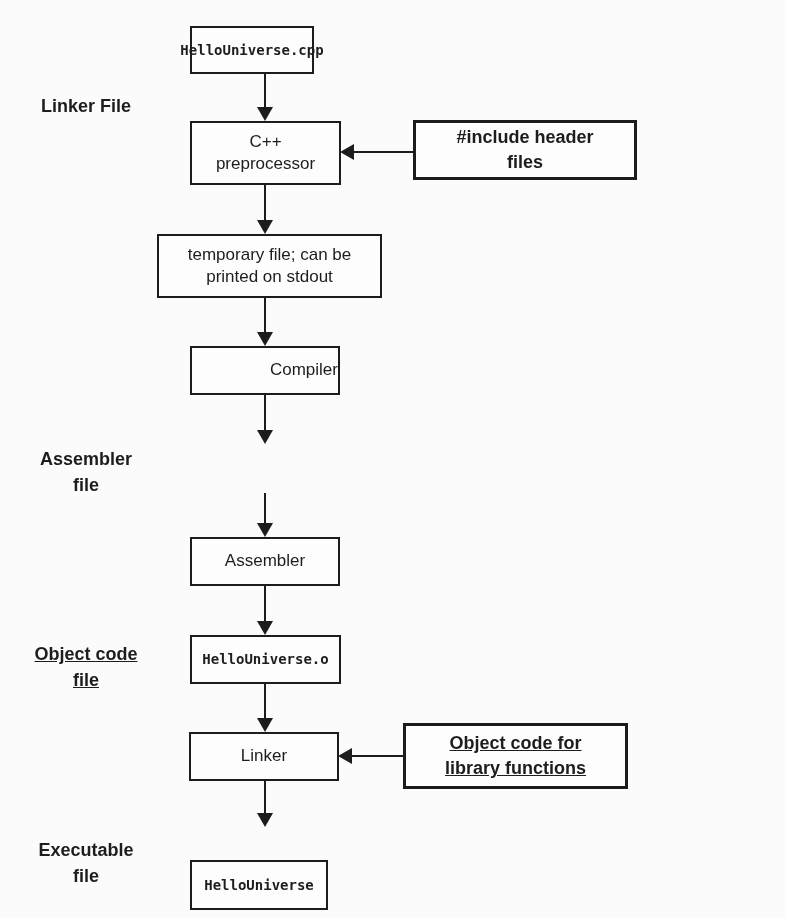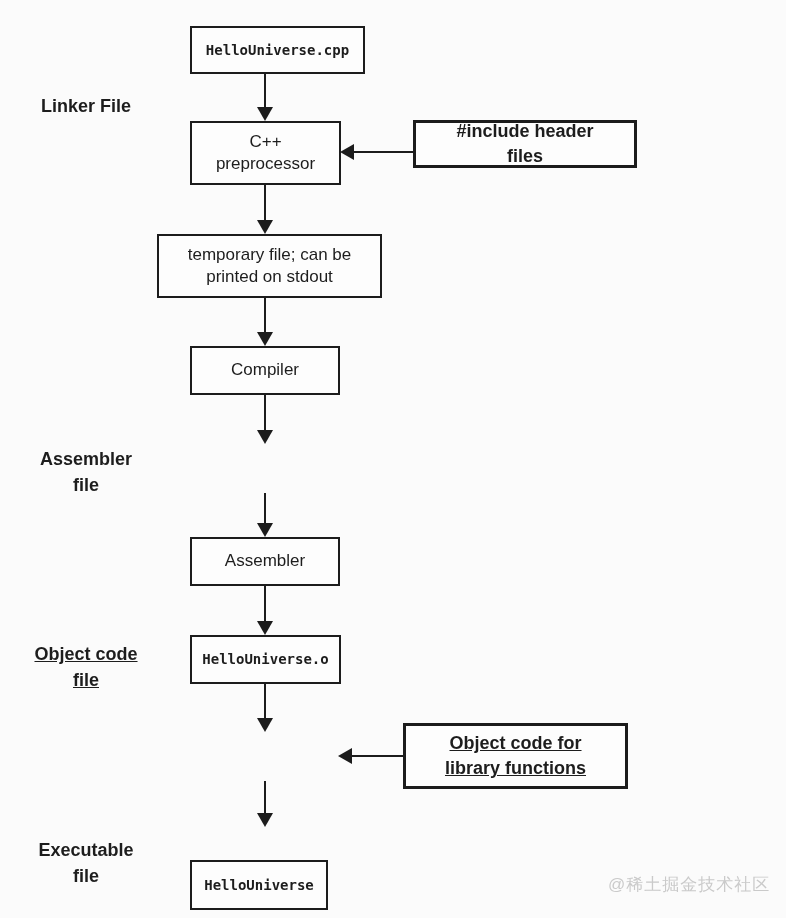--- a/index.html
+++ b/index.html
@@ -100,53 +100,56 @@
   </div>
   <div class="stage-label" style="left:16px; top:641px;text-decoration:underline;">
     <div>Object code</div>
     <div>file</div>
   </div>
   <div class="stage-label" style="left:16px; top:837px;">
     <div>Executable</div>
     <div>file</div>
   </div>
 
-  <div class="box mono" style="left:190px; top:26px; width:175px; height:48px;">
+  <div class="box mono" style="left:190px; top:26px; width:124px; height:48px;">
     <span>HelloUniverse.cpp</span>
   </div>
 
   <div class="box" style="left:190px; top:121px; width:151px; height:64px;">
     <span>C++</span>
     <span>preprocessor</span>
   </div>
 
   <div class="box" style="left:157px; top:234px; width:225px; height:64px;">
     <span>temporary file; can be</span>
     <span>printed on stdout</span>
   </div>
 
-  <div class="box" style="left:190px; top:346px; width:150px; height:49px;">
+  <div class="box" style="left:190px; top:346px; width:150px; height:49px;align-items:flex-end;">
     <span>Compiler</span>
   </div>
 
 
   <div class="box" style="left:190px; top:537px; width:150px; height:49px;">
     <span>Assembler</span>
   </div>
 
   <div class="box mono" style="left:190px; top:635px; width:151px; height:49px;">
     <span>HelloUniverse.o</span>
   </div>
 
+  <div class="box" style="left:189px; top:732px; width:150px; height:49px;">
+    <span>Linker</span>
+  </div>
 
   <div class="box mono" style="left:190px; top:860px; width:138px; height:50px;">
     <span>HelloUniverse</span>
   </div>
 
-  <div class="box heavy" style="left:413px; top:120px; width:224px; height:48px;">
+  <div class="box heavy" style="left:413px; top:120px; width:224px; height:60px;">
     <span>#include header</span>
     <span>files</span>
   </div>
 
   <div class="box heavy" style="left:403px; top:723px; width:225px; height:66px;text-decoration:underline;">
     <span>Object code for</span>
     <span>library functions</span>
   </div>
 
   <div class="varrow" style="left:257px; top:74px; height:47px;">
@@ -184,15 +187,14 @@
 
   <div class="harrow" style="left:340px; top:144px; width:73px;">
     <div class="shaft"></div>
     <div class="head"></div>
   </div>
   <div class="harrow" style="left:338px; top:748px; width:65px;">
     <div class="shaft"></div>
     <div class="head"></div>
   </div>
 
-  <div class="watermark">@稀土掘金技术社区</div>
 
 </div>
 
 </body></html>

